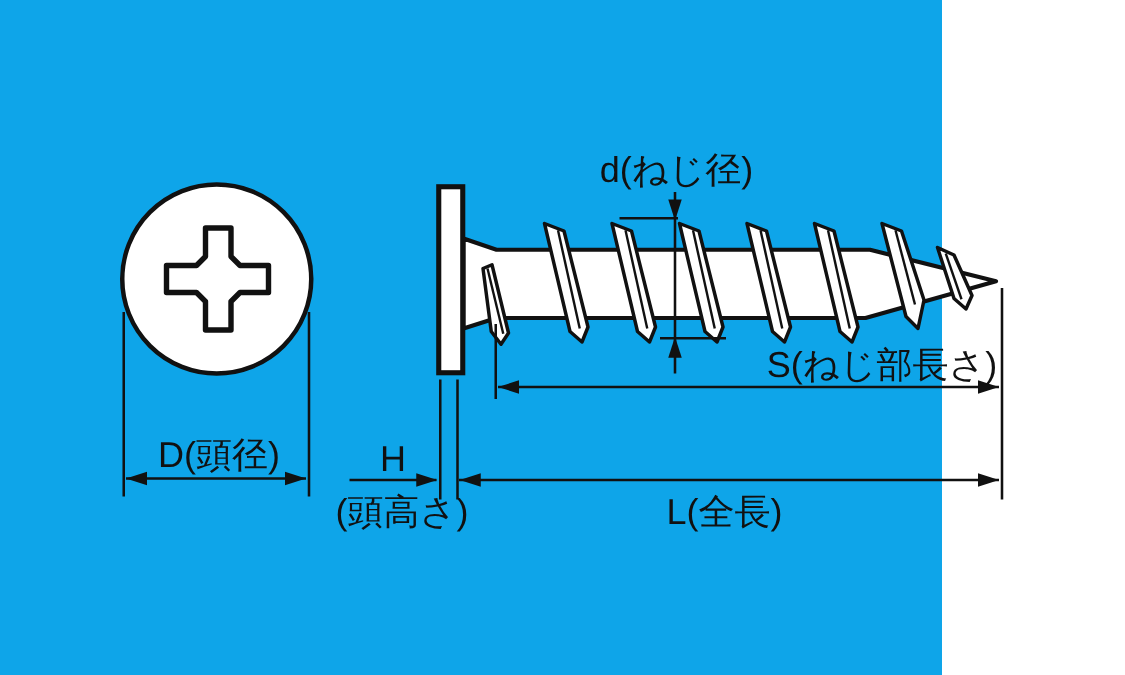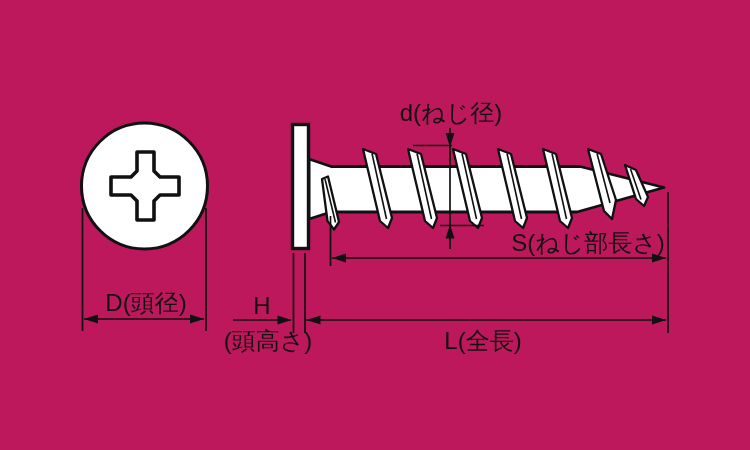--- a/index.html
+++ b/index.html
@@ -6,23 +6,23 @@
     margin: 0;
     padding: 0;
     background: #ffffff;
     width: 750px;
     height: 450px;
     overflow: hidden;
     font-family: "Liberation Sans", "DejaVu Sans", sans-serif;
   }
   .stage {
     position: relative;
-    width: 750px;
+    width: 628px;
     height: 450px;
-    background: #be185d;
+    background: #0ea5e9;
   }
   svg { display: block; }
   .outline  { fill: #ffffff; stroke: #111111; stroke-width: 2.8; stroke-linejoin: round; }
   .outline-thick { fill: #ffffff; stroke: #111111; stroke-width: 3.4; stroke-linejoin: miter; }
   .crossline { fill: none; stroke: #111111; stroke-width: 3.6; stroke-linejoin: round; }
   .flight { fill: #ffffff; stroke: #111111; stroke-width: 2.3; stroke-linejoin: round; }
   .flight-inner { fill: none; stroke: #111111; stroke-width: 1.6; }
   .dim  { stroke: #111111; stroke-width: 1.7; fill: none; }
   .arr  { fill: #111111; stroke: none; }
   .lbl  { fill: #111111; font-size: 24px; font-family: "Liberation Sans", "DejaVu Sans", sans-serif; }

